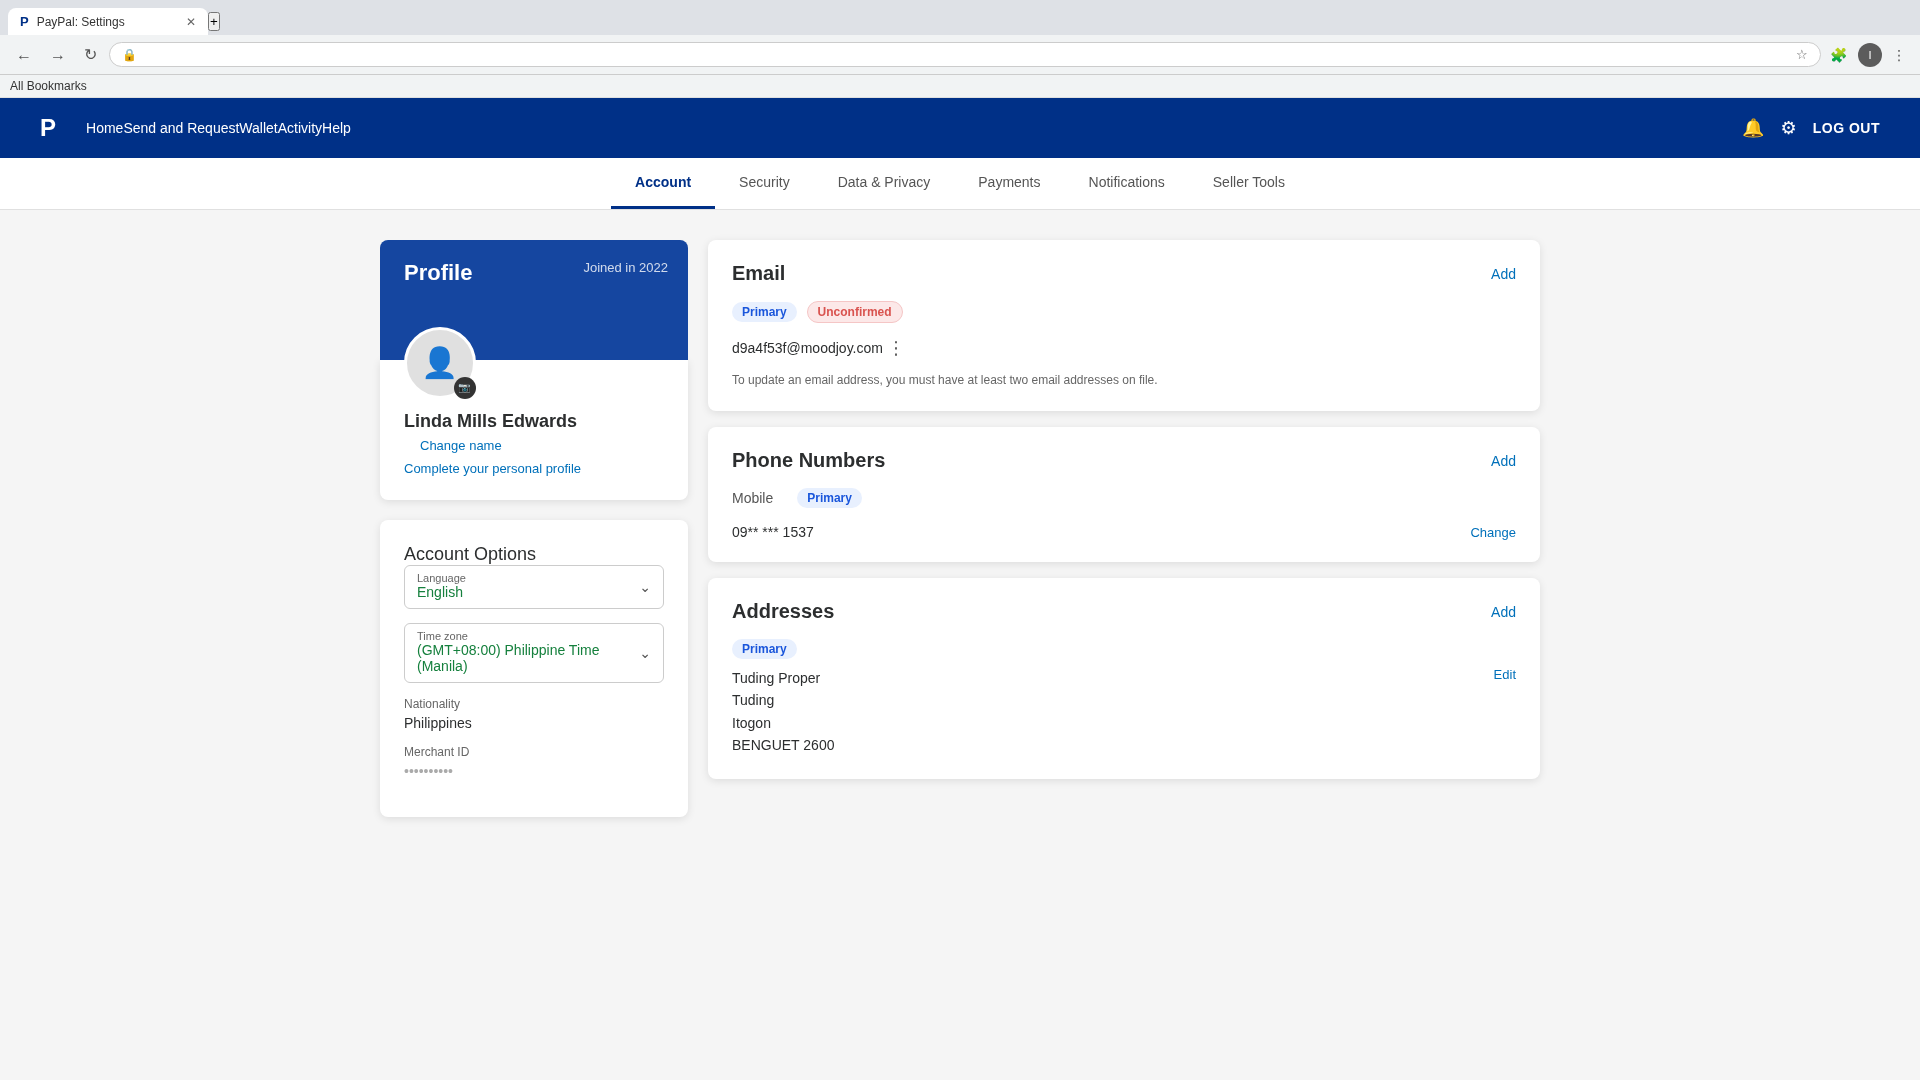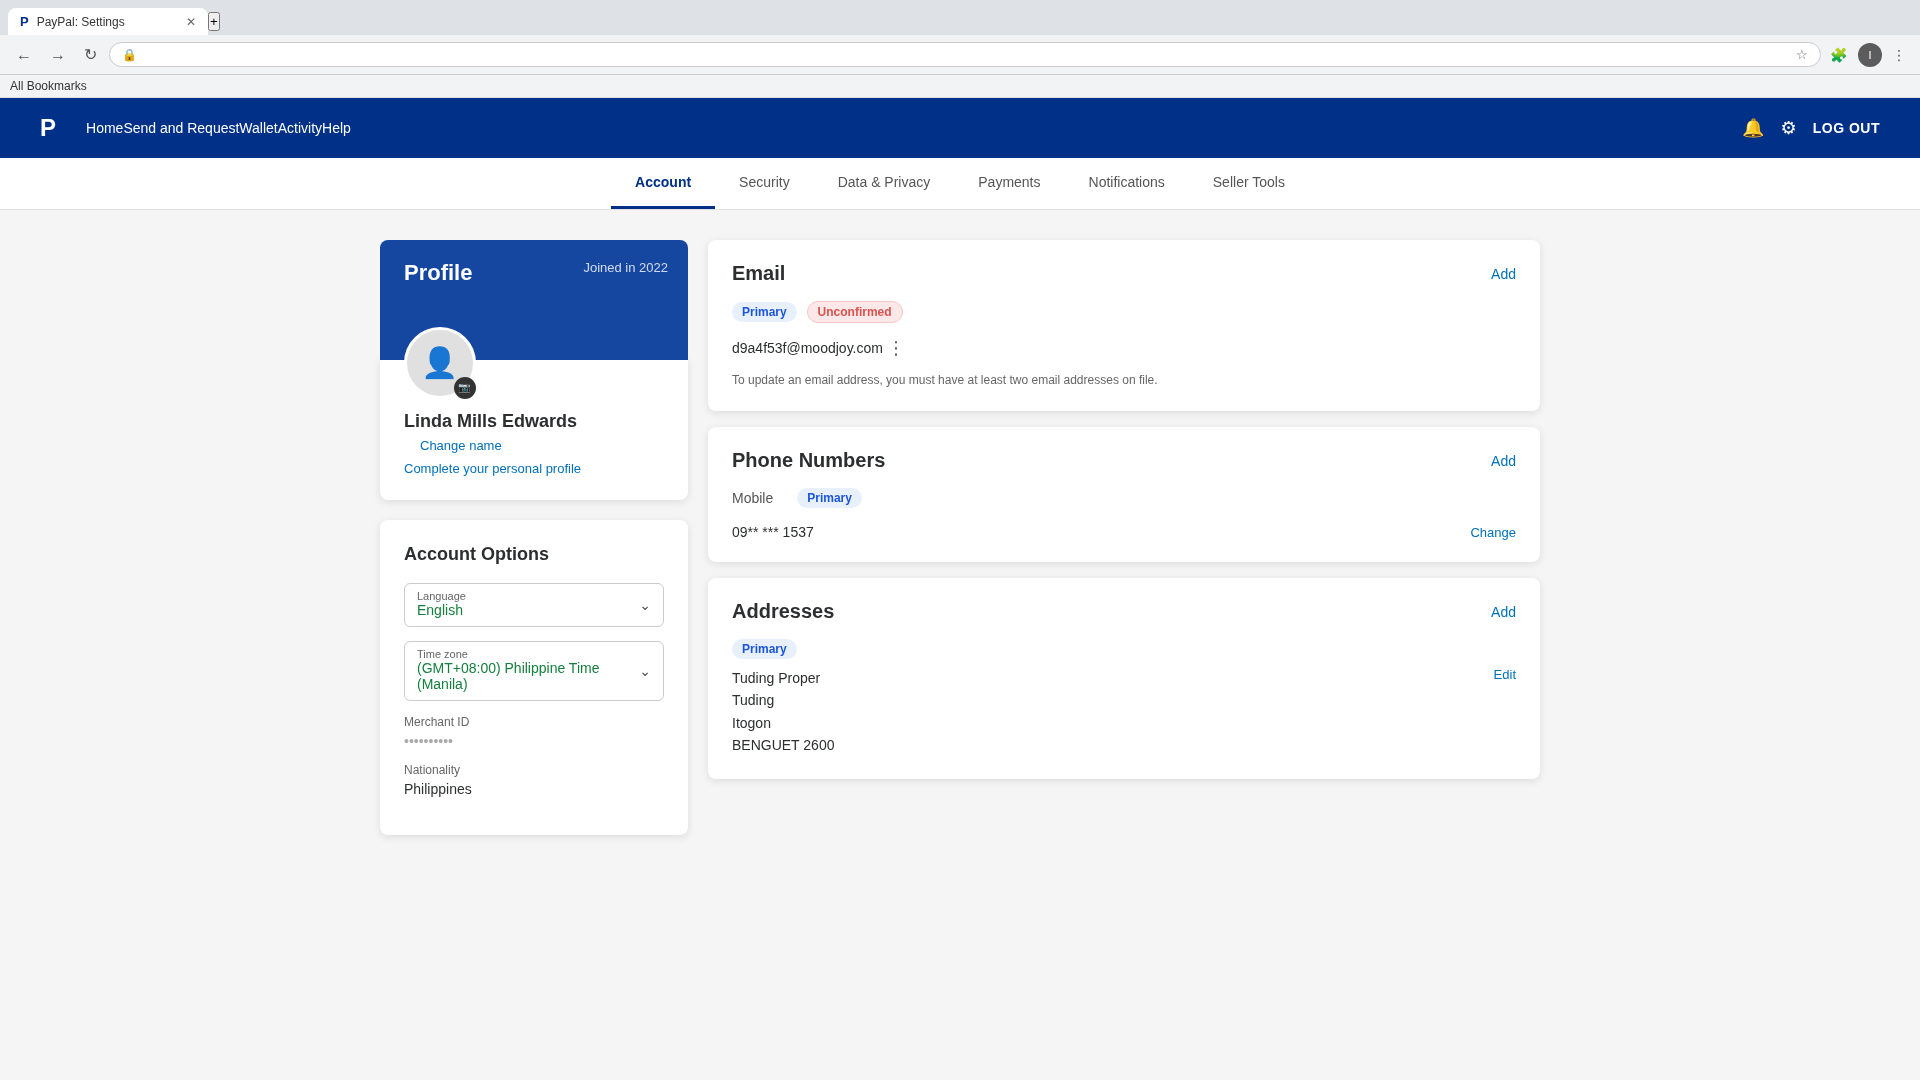--- a/index.html
+++ b/index.html
@@ -47,21 +47,21 @@
     .avatar-circle { width: 72px; height: 72px; border-radius: 50%; background: #e0e0e0; border: 3px solid white; display: flex; align-items: center; justify-content: center; overflow: hidden; }
     .avatar-icon { font-size: 30px; color: #bbb; }
     .camera-btn { position: absolute; bottom: 0; right: 0; background: #333; border-radius: 50%; width: 22px; height: 22px; display: flex; align-items: center; justify-content: center; cursor: pointer; }
     .camera-icon { color: white; font-size: 10px; }
     .profile-name { font-size: 18px; font-weight: 600; color: #2c2e2f; margin-bottom: 6px; }
     .change-name-link { color: #0070ba; font-size: 13px; cursor: pointer; text-decoration: none; margin-left: 16px; }
     .complete-profile-link { color: #0070ba; font-size: 13px; cursor: pointer; display: block; margin-top: 8px; }
 
     
     .account-options-card { background: white; border-radius: 8px; padding: 24px; box-shadow: 0 2px 8px rgba(0,0,0,0.1); margin-top: 20px; }
-    .section-title { font-size: 18px; font-weight: 700; margin-bottom: 18px; color: #2c2e2f; }
+    .section-title { font-size: 18px; font-weight: 400; color: #2c2e2f; }
     .form-group { margin-bottom: 14px; }
     .select-wrapper { position: relative; border: 1px solid #ccc; border-radius: 6px; background: white; }
     .select-label { font-size: 11px; color: #666; padding: 6px 12px 0; display: block; }
     .select-value { padding: 0 36px 8px 12px; font-size: 14px; color: #15803d; display: block; }
     .select-chevron { position: absolute; right: 12px; top: 50%; transform: translateY(-50%); color: #555; font-size: 14px; cursor: pointer; }
     .static-field { margin-bottom: 14px; }
     .field-label { font-size: 12px; color: #666; margin-bottom: 4px; }
     .field-value { font-size: 14px; color: #2c2e2f; font-weight: 500; }
 
     
@@ -195,27 +195,27 @@
 
       <div class="form-group">
         <div class="select-wrapper">
           <span class="select-label">Time zone</span>
           <span class="select-value">(GMT+08:00) Philippine Time (Manila)</span>
           <span class="select-chevron">⌄</span>
         </div>
       </div>
 
       <div class="static-field">
+        <div class="field-label">Nationality</div>
+        <div class="field-value">Philippines</div>
+      </div>
+
+      <div class="static-field">
         <div class="field-label">Merchant ID</div>
         <div class="field-value" style="color:#aaa;">••••••••••</div>
-      </div>
-
-      <div class="static-field">
-        <div class="field-label">Nationality</div>
-        <div class="field-value">Philippines</div>
       </div>
     </div>
 
   </div>
 
   <div class="right-panel">
 
     <div class="info-card">
       <div class="card-header">
         <span class="card-title">Email</span>

